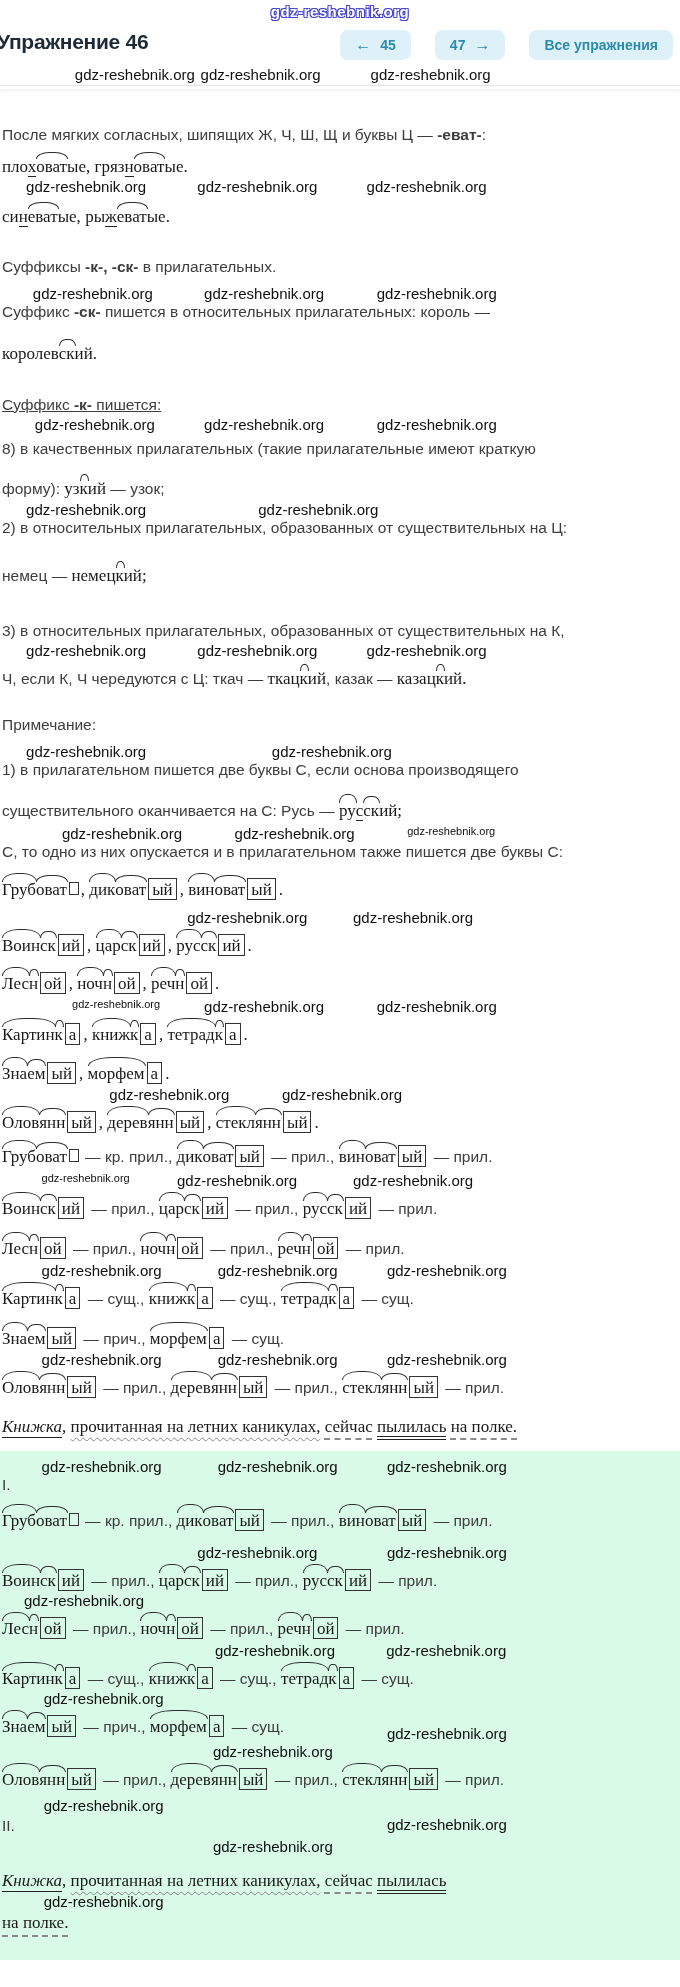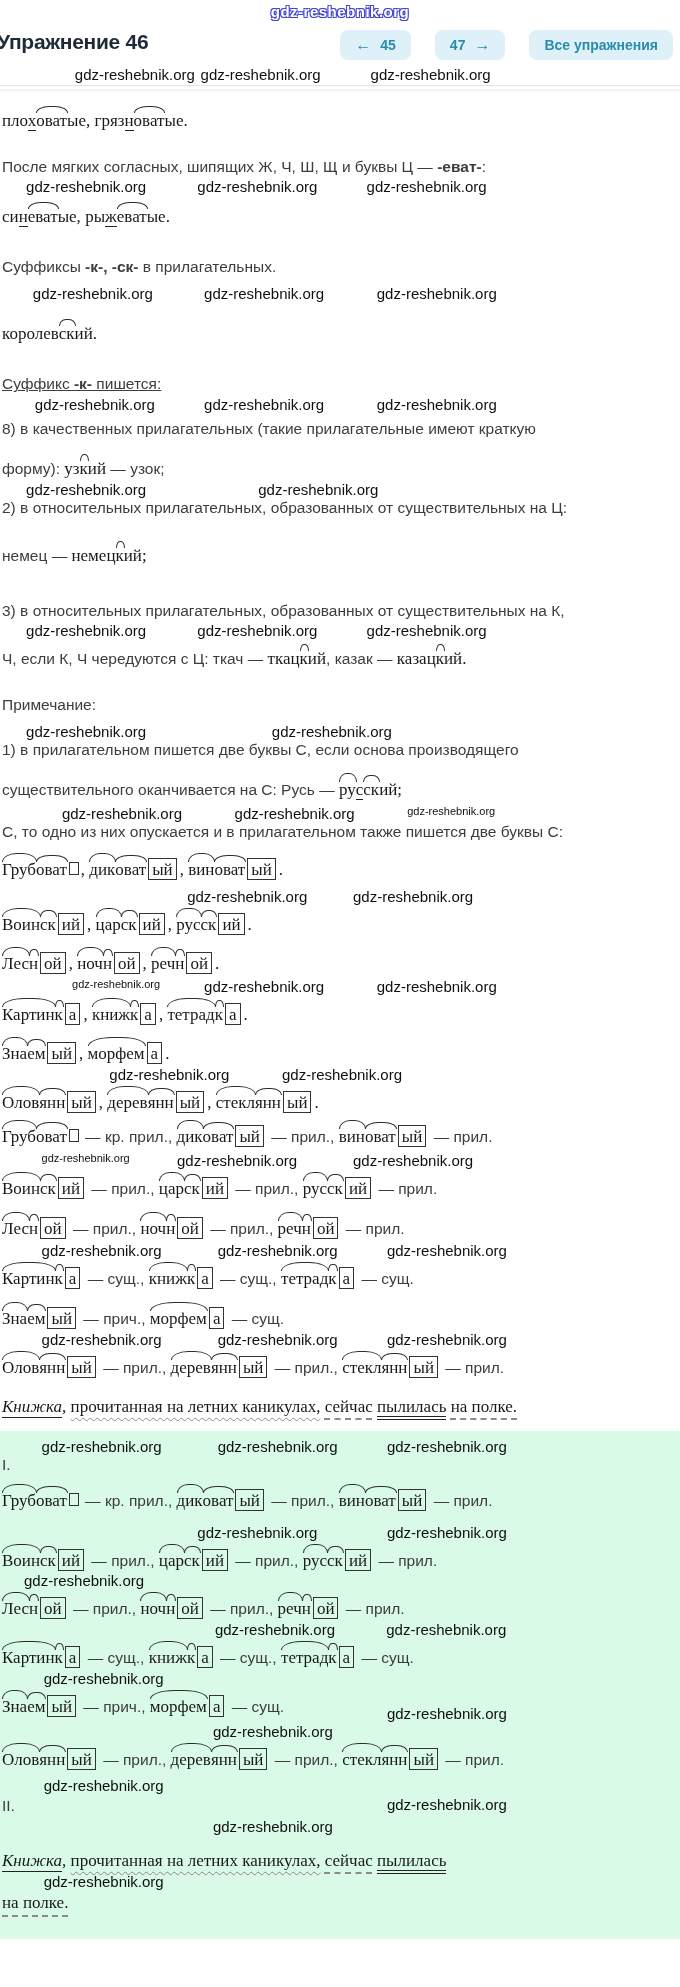--- a/index.html
+++ b/index.html
@@ -75,34 +75,35 @@
 </div>
 
 <div class="hdr-wm" id="hdr-wm">
     <span class="wm" style="left: 11%;">gdz-reshebnik.org</span>
     <span class="wm" style="left: 29.5%;">gdz-reshebnik.org</span>
     <span class="wm" style="left: 54.5%;">gdz-reshebnik.org</span>
   </div>
 <div class="divider"></div>
 
 <div id="content-white">
+    <div class="line" style="margin-top: 26px;"><span class="k-t">После мягких согласных, шипящих Ж, Ч, Ш, Щ и буквы Ц — </span><span class="k-b">-еват-</span><span class="k-t">:</span></div>
     <div class="line morph" style="margin-top: 2px;"><span class="k-s">пло</span><span class="k-u">х</span><span class="k-suf">оват</span><span class="k-s">ые,  </span><span class="k-s">гряз</span><span class="k-u">н</span><span class="k-suf">оват</span><span class="k-s">ые.</span></div>
-    <div class="line" style="margin-top: 26px;"><span class="k-t">После мягких согласных, шипящих Ж, Ч, Ш, Щ и буквы Ц — </span><span class="k-b">-еват-</span><span class="k-t">:</span></div>
     <div class="wm-row" style="margin-top: 0px;">
       <span class="wm" style="left: 3.7%;">gdz-reshebnik.org</span>
       <span class="wm" style="left: 29%;">gdz-reshebnik.org</span>
       <span class="wm" style="left: 54%;">gdz-reshebnik.org</span>
     </div>
     <div class="line morph" style="margin-top: 2px;"><span class="k-s">си</span><span class="k-u">н</span><span class="k-suf">еват</span><span class="k-s">ые,  </span><span class="k-s">ры</span><span class="k-u">ж</span><span class="k-suf">еват</span><span class="k-s">ые.</span></div>
     <div class="line" style="margin-top: 30px;"><span class="k-t">Суффиксы </span><span class="k-b">-к-, -ск-</span><span class="k-t"> в прилагательных.</span></div>
     <div class="wm-row" style="margin-top: 8px;">
       <span class="wm" style="left: 4.7%;">gdz-reshebnik.org</span>
       <span class="wm" style="left: 30%;">gdz-reshebnik.org</span>
       <span class="wm" style="left: 55.5%;">gdz-reshebnik.org</span>
     </div>
+    <div class="line" style="margin-top: 0px;"><span class="k-t">Суффикс </span><span class="k-b">-ск-</span><span class="k-t"> пишется в относительных прилагательных: король —</span></div>
     <div class="line morph" style="margin-top: 12px;"><span class="k-s">королев</span><span class="k-suf">ск</span><span class="k-s">ий.</span></div>
     <div class="line" style="margin-top: 30px; text-decoration: underline;"><span class="k-t">Суффикс </span><span class="k-b">-к-</span><span class="k-t"> пишется:</span></div>
     <div class="wm-row" style="margin-top: 1px;">
       <span class="wm" style="left: 5%;">gdz-reshebnik.org</span>
       <span class="wm" style="left: 30%;">gdz-reshebnik.org</span>
       <span class="wm" style="left: 55.5%;">gdz-reshebnik.org</span>
     </div>
     <div class="line" style="margin-top: 6px;"><span class="k-t">8) в качественных прилагательных (такие прилагательные имеют краткую</span></div>
     <div class="line morph" style="margin-top: 10px;"><span class="k-t">форму): </span><span class="k-s">уз</span><span class="k-suf">к</span><span class="k-s">ий</span><span class="k-t"> — узок;</span></div>
     <div class="wm-row" style="margin-top: 2px;">

